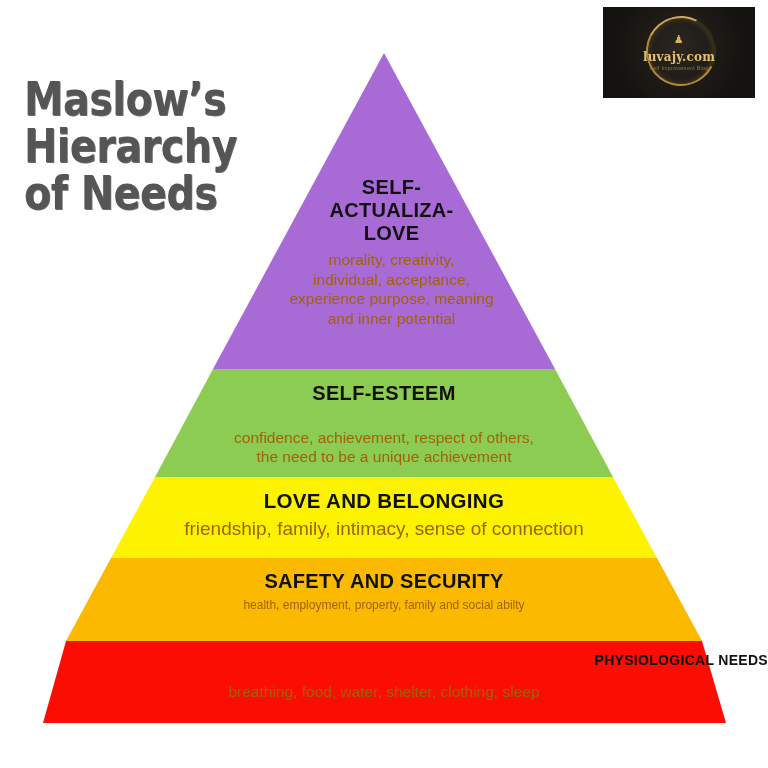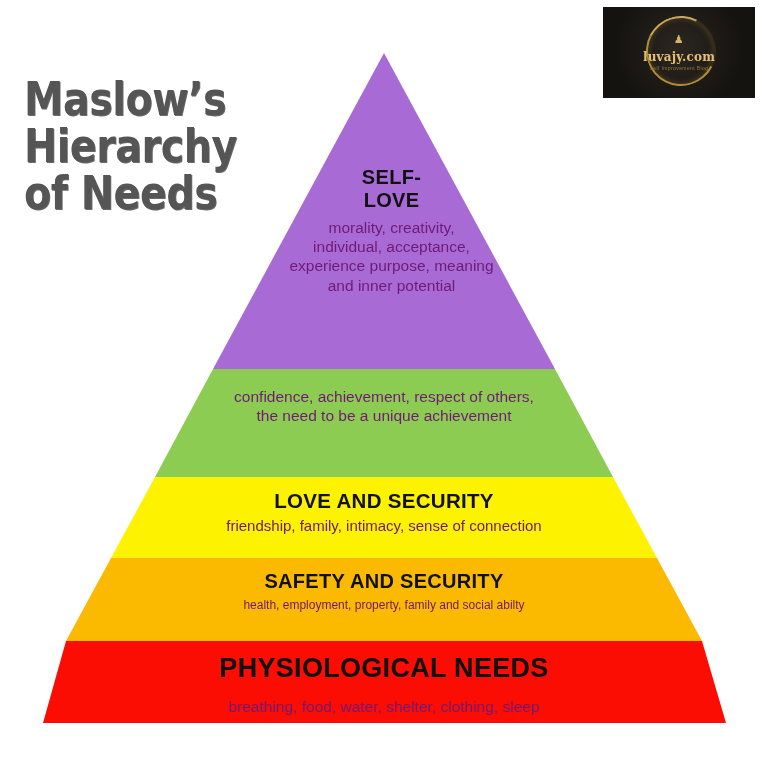--- a/index.html
+++ b/index.html
@@ -96,46 +96,46 @@
     color:#141414;
     left:0;right:0;
   }
   .lvl .hd{
     font-weight:bold;
     color:#111111;
     line-height:1.14;
   }
   .lvl .ds{
     line-height:1.25;
-    color:#701a75;
-  }
-
-  
-  .lvl-5{top:166px;padding-left:15px;}
+    color:#a16207;
+  }
+
+  
+  .lvl-5{top:176px;padding-left:15px;}
   .lvl-5 .hd{font-size:20px;letter-spacing:0.3px;}
   .lvl-5 .ds{font-size:15.5px;margin-top:6px;}
 
   
   .lvl-4{top:382px;}
   .lvl-4 .hd{font-size:20px;letter-spacing:0.3px;}
-  .lvl-4 .ds{font-size:15.5px;margin-top:5px;}
+  .lvl-4 .ds{font-size:15.5px;margin-top:23px;}
 
   
   .lvl-3{top:489px;}
   .lvl-3 .hd{font-size:20.5px;letter-spacing:0.3px;}
-  .lvl-3 .ds{font-size:15px;margin-top:5px;}
+  .lvl-3 .ds{font-size:19px;margin-top:5px;}
 
   
   .lvl-2{top:570px;}
   .lvl-2 .hd{font-size:20px;letter-spacing:0.3px;}
   .lvl-2 .ds{font-size:12px;margin-top:5px;}
 
   
   .lvl-1{top:653px;}
-  .lvl-1 .hd{font-size:27px;letter-spacing:0.3px;}
+  .lvl-1 .hd{font-size:14px;letter-spacing:0.3px;text-align:right;}
   .lvl-1 .ds{font-size:15.5px;margin-top:13px;}
 </style>
 </head>
 <body style="background: rgb(255, 255, 255);">
 
 <div class="canvas">
 
   <div class="title" style="color: rgb(85, 85, 85);">
     <span class="tline">Maslow’s</span>
     <span class="tline">Hierarchy</span>
@@ -160,40 +160,44 @@
 
       <polygon id="band2" points="111,558 657,558 702,641 66,641" fill="#fbb900"></polygon>
 
       <polygon id="band1" points="66,641 702,641 726,723 43,723" fill="#fb0d03"></polygon>
     </svg>
   </div>
 
   <div class="lvl lvl-5">
     <div class="hd">
       <div>SELF-</div>
+      <div>ACTUALIZA-</div>
       <div>LOVE</div>
     </div>
     <div class="ds">
       <div>morality, creativity,</div>
       <div>individual, acceptance,</div>
       <div>experience purpose, meaning</div>
       <div>and inner potential</div>
     </div>
   </div>
 
   <div class="lvl lvl-4">
+    <div class="hd">
+      <div>SELF-ESTEEM</div>
+    </div>
     <div class="ds">
       <div>confidence, achievement, respect of others,</div>
       <div>the need to be a unique achievement</div>
     </div>
   </div>
 
   <div class="lvl lvl-3">
     <div class="hd">
-      <div>LOVE AND SECURITY</div>
+      <div>LOVE AND BELONGING</div>
     </div>
     <div class="ds">
       <div>friendship, family, intimacy, sense of connection</div>
     </div>
   </div>
 
   <div class="lvl lvl-2">
     <div class="hd">
       <div>SAFETY AND SECURITY</div>
     </div>

